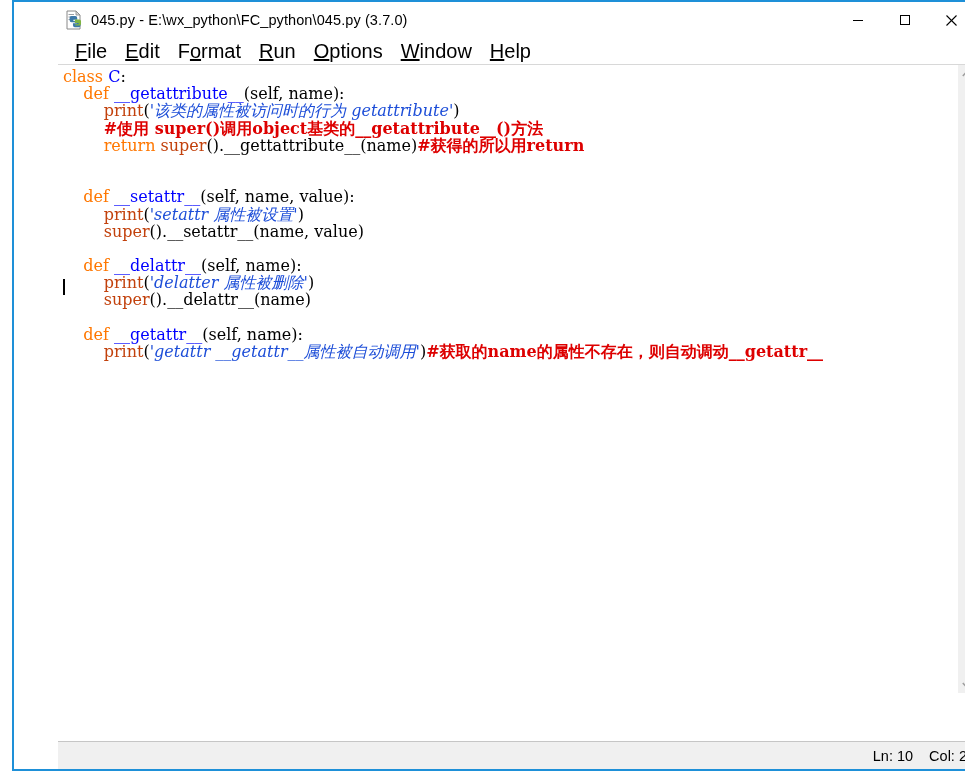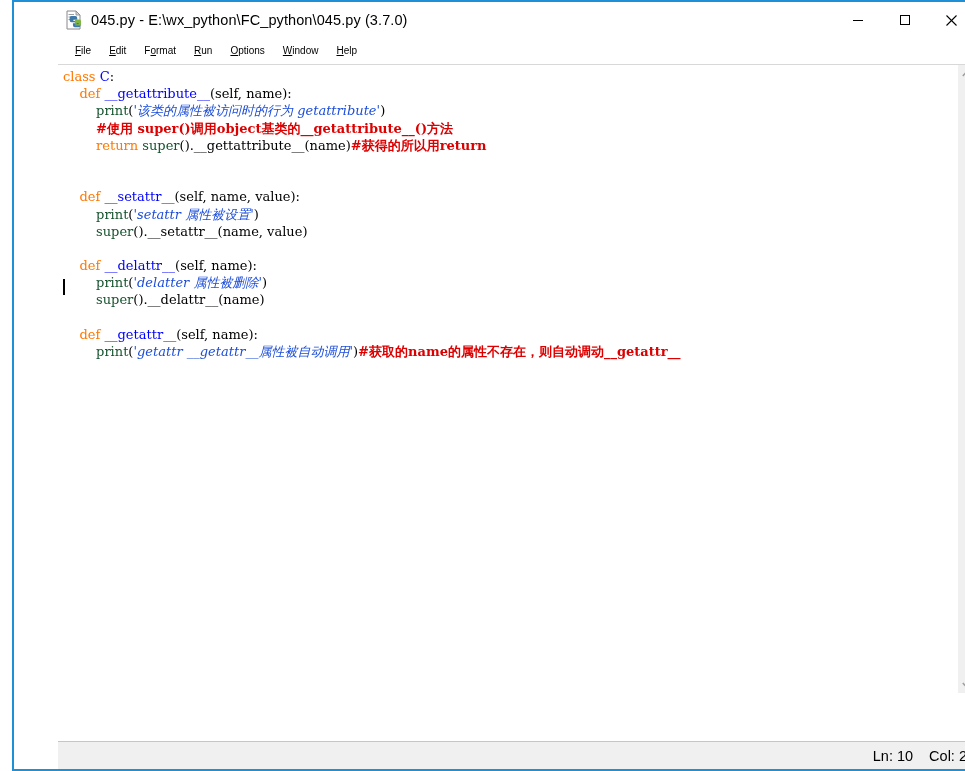--- a/index.html
+++ b/index.html
@@ -68,21 +68,21 @@
   .menubar {
     height: 26px;
     min-height: 26px;
     background: #ffffff;
     display: flex;
     align-items: center;
     padding-left: 8px;
     border-bottom: 1px solid #d8d8d8;
   }
   .menu-item {
-    font-size: 10px;
+    font-size: 20px;
     color: #000000;
     padding: 3px 9px 3px 9px;
     white-space: nowrap;
     line-height: 1;
   }
   .menu-item u { text-decoration: underline; }
 
   
   .editor-wrap {
     flex: 1 1 auto;
@@ -93,32 +93,32 @@
   }
   .code-area {
     flex: 1 1 auto;
     position: relative;
     overflow: hidden;
     background: #ffffff;
     padding-top: 3px;
   }
   .code {
     font-family: "DejaVu Serif", "Liberation Serif", serif;
-    font-size: 13px;
+    font-size: 16px;
     line-height: 17.2px;
     white-space: pre;
     color: #000000;
     padding-left: 5px;
   }
   .code .ln { display: block; height: 17.2px; white-space: pre; }
 
   
   .kw   { color: #ff7700; }
   .def  { color: #0000ff; }
-  .bi   { color: #14532d; }
+  .bi   { color: #c2410c; }
   .str  { color: #1d4ed8; font-style: italic; }
   .com  { color: #dd0000; font-weight: bold; }
   .pl   { color: #000000; }
 
   
   .caret {
     position: absolute;
     left: 5px;
     top: 214px;
     width: 2px;

